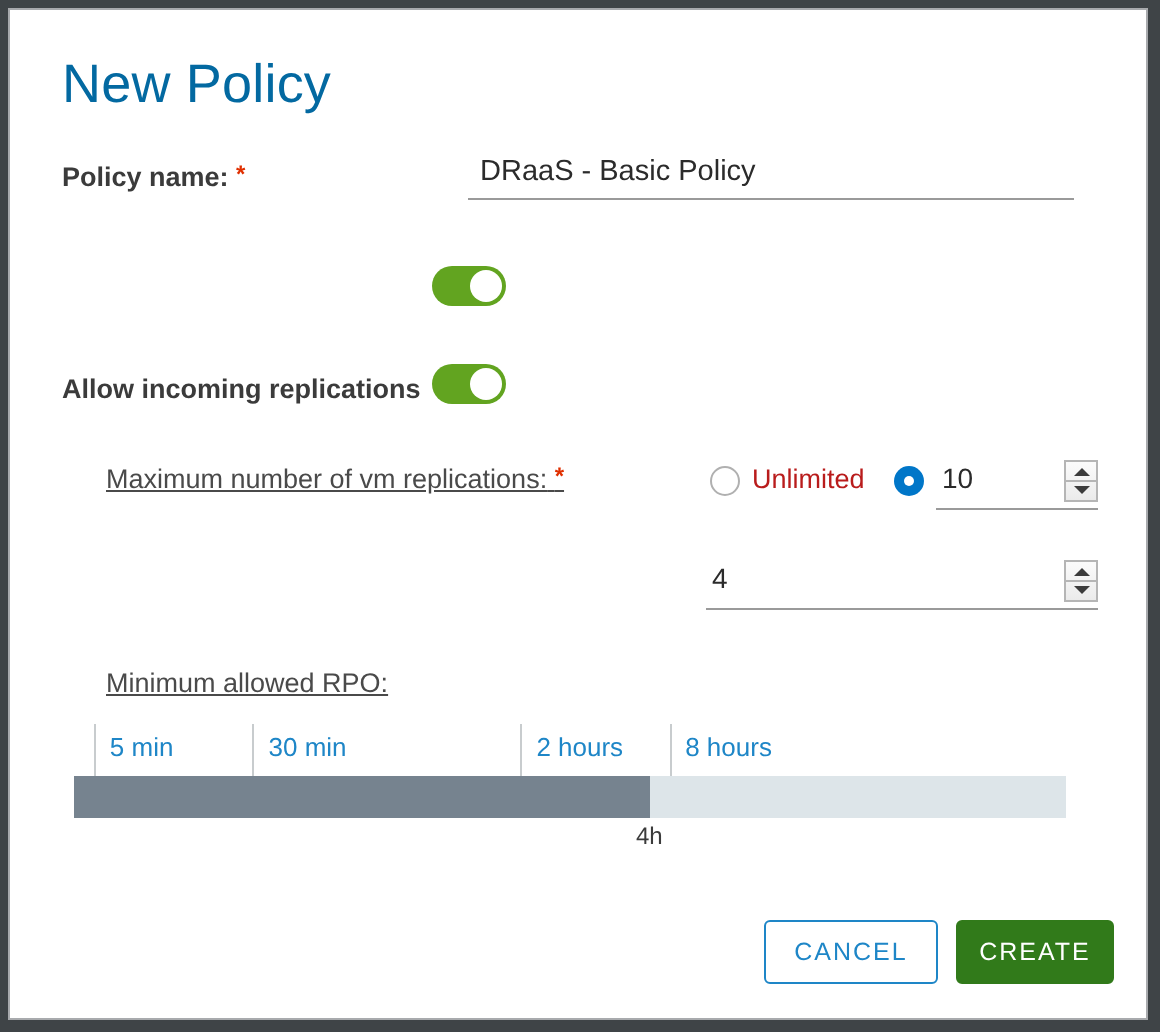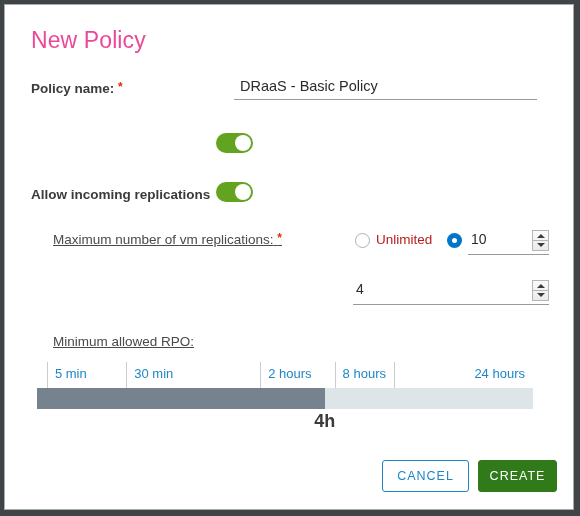--- a/index.html
+++ b/index.html
@@ -20,23 +20,23 @@
     width: 570px;
     height: 506px;
     background: #ffffff;
     border: 1px solid #a8aaad;
     box-sizing: border-box;
   }
   .title {
     position: absolute;
     left: 26px;
     top: 22px;
-    font-size: 23px;
+    font-size: 27px;
     font-weight: 400;
-    color: #ec4899;
+    color: #0369a1;
     letter-spacing: 0.1px;
   }
   .req {
     color: #e02f00;
     font-size: 12px;
     font-weight: bold;
     vertical-align: top;
     line-height: 1;
   }
 
@@ -229,22 +229,22 @@
   }
   .fill {
     position: absolute;
     left: 0; top: 0;
     height: 100%;
     background: #76838f;
   }
   .value-label {
     position: absolute;
     top: 49px;
-    font-size: 18px;
-    font-weight: bold;
+    font-size: 12px;
+    font-weight: normal;
     color: #3b3b3b;
     transform: translateX(-50%);
   }
 
   
   .btn {
     position: absolute;
     height: 32px;
     border-radius: 3px;
     font-size: 12.5px;
@@ -329,23 +329,20 @@
       </div>
       <div class="tick" style="left: 18%; width: 27%;">
         <span>30 min</span>
       </div>
       <div class="tick" style="left: 45%; width: 15%;">
         <span>2 hours</span>
       </div>
       <div class="tick" style="left: 60%; width: 12%;">
         <span>8 hours</span>
       </div>
-      <div class="tick align-right" style="left: 72%; width: 28%;">
-        <span>24 hours</span>
-      </div>
     </div>
     <div class="track">
       <div class="fill" style="width: 58%;"></div>
     </div>
     <div class="value-label" style="left: 58%;">4h</div>
   </div>
 
   <button class="btn btn-cancel">CANCEL</button>
   <button class="btn btn-create">CREATE</button>
 

